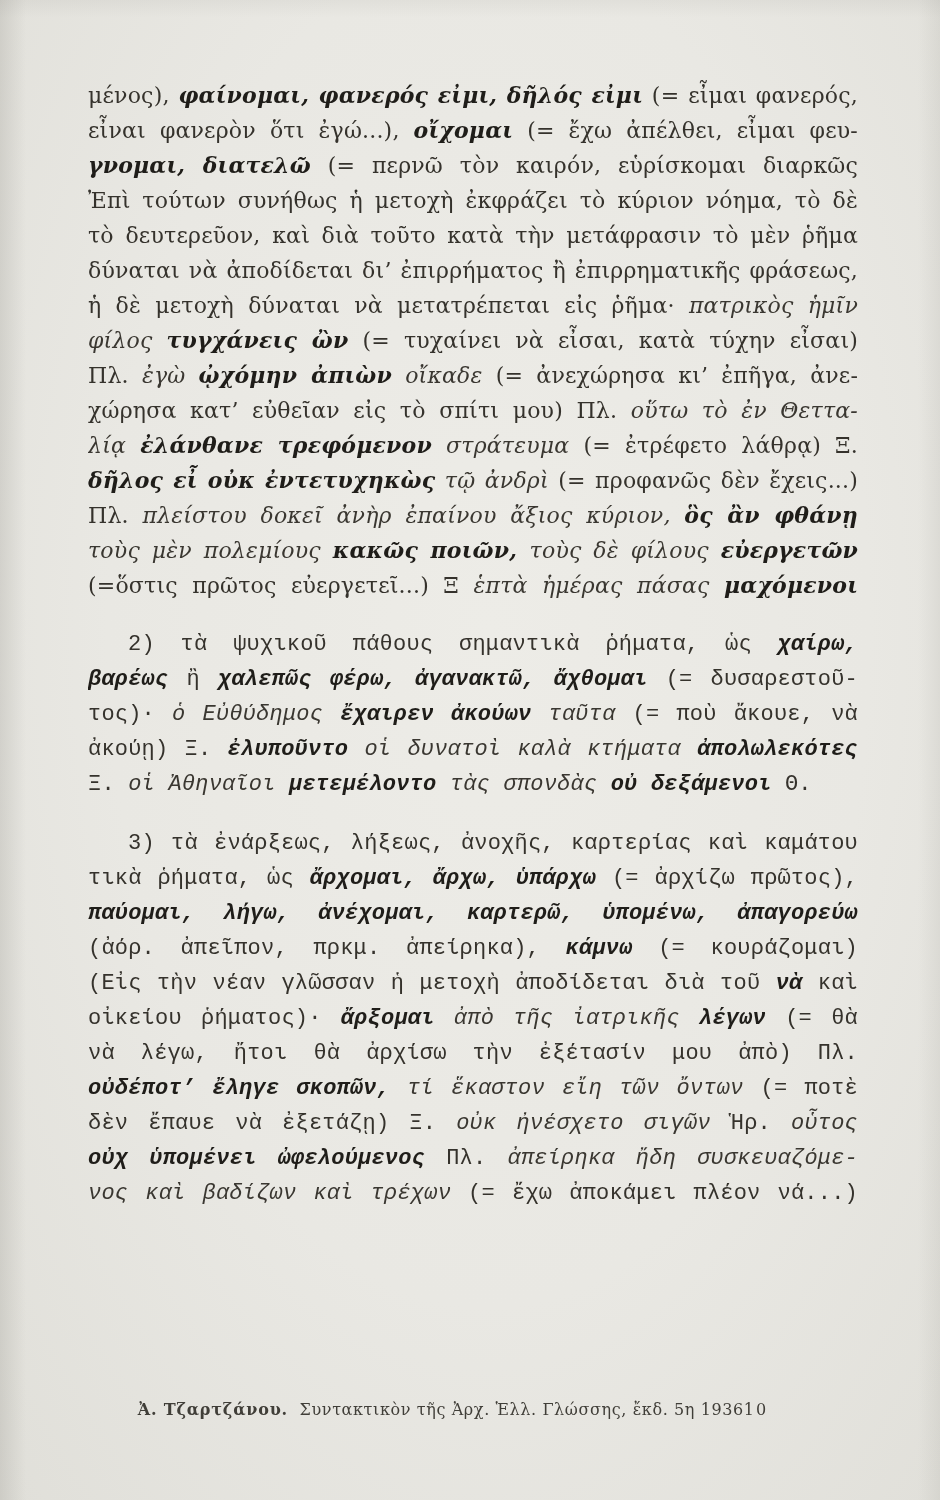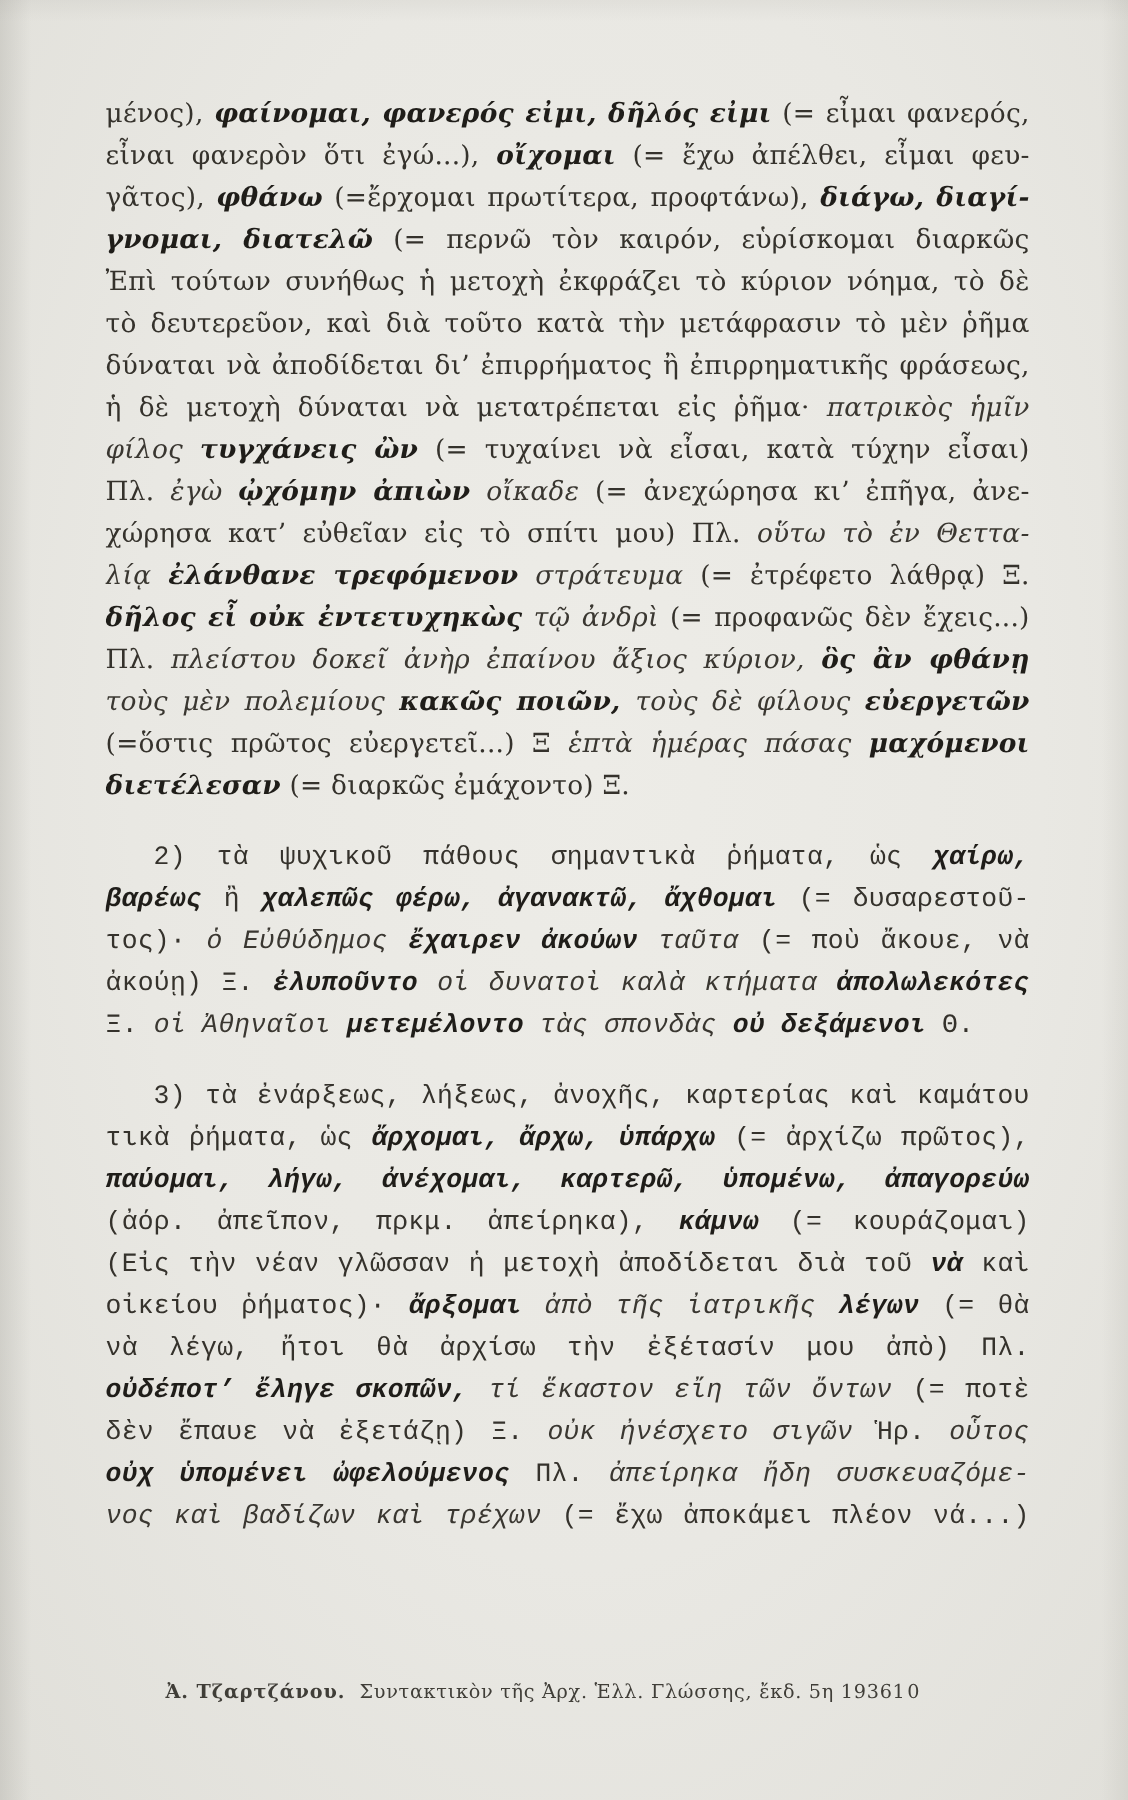--- a/index.html
+++ b/index.html
@@ -48,35 +48,33 @@
   .page-number{letter-spacing:2px;}
 </style>
 </head>
 <body>
 
 <div class="page">
   <div class="text-column">
       <div class="paragraph">
         <div class="line"><span class="seg-normal">μένος), </span><span class="seg-bold">φαίνομαι, φανερός εἰμι, δῆλός εἰμι</span><span class="seg-normal"> (= εἶμαι φανερός,</span></div>
         <div class="line"><span class="seg-normal">εἶναι φανερὸν ὅτι ἐγώ...), </span><span class="seg-bold">οἴχομαι</span><span class="seg-normal"> (= ἔχω ἀπέλθει, εἶμαι φευ-</span></div>
-        <div class="line"><span class="seg-normal">γᾶτος), </span><span class="seg-bold">φθάνω</span><span class="seg-normal"> (=ἔρχομαι πρωτίτερα, προφτάνω), </span><span class="seg-bold">διάγω, διαγί-</span></div>
         <div class="line"><span class="seg-bold">γνομαι, διατελῶ</span><span class="seg-normal"> (= περνῶ τὸν καιρόν, εὑρίσκομαι διαρκῶς εἰς...).</span></div>
         <div class="line"><span class="seg-normal">Ἐπὶ τούτων συνήθως ἡ μετοχὴ ἐκφράζει τὸ κύριον νόημα, τὸ δὲ ῥῆμα</span></div>
         <div class="line"><span class="seg-normal">τὸ δευτερεῦον, καὶ διὰ τοῦτο κατὰ τὴν μετάφρασιν τὸ μὲν ῥῆμα</span></div>
         <div class="line"><span class="seg-normal">δύναται νὰ ἀποδίδεται δι’ ἐπιρρήματος ἢ ἐπιρρηματικῆς φράσεως,</span></div>
         <div class="line"><span class="seg-normal">ἡ δὲ μετοχὴ δύναται νὰ μετατρέπεται εἰς ῥῆμα· </span><span class="seg-italic">πατρικὸς ἡμῖν</span></div>
         <div class="line"><span class="seg-italic">φίλος </span><span class="seg-bold">τυγχάνεις ὢν</span><span class="seg-normal"> (= τυχαίνει νὰ εἶσαι, κατὰ τύχην εἶσαι)</span></div>
         <div class="line"><span class="seg-normal">Πλ. </span><span class="seg-italic">ἐγὼ </span><span class="seg-bold">ᾠχόμην ἀπιὼν</span><span class="seg-italic"> οἴκαδε</span><span class="seg-normal"> (= ἀνεχώρησα κι’ ἐπῆγα, ἀνε-</span></div>
         <div class="line"><span class="seg-normal">χώρησα κατ’ εὐθεῖαν εἰς τὸ σπίτι μου) Πλ. </span><span class="seg-italic">οὕτω τὸ ἐν Θεττα-</span></div>
         <div class="line"><span class="seg-italic">λίᾳ </span><span class="seg-bold">ἐλάνθανε τρεφόμενον</span><span class="seg-italic"> στράτευμα</span><span class="seg-normal"> (= ἐτρέφετο λάθρᾳ) Ξ.</span></div>
         <div class="line"><span class="seg-bold">δῆλος εἶ οὐκ ἐντετυχηκὼς</span><span class="seg-italic"> τῷ ἀνδρὶ</span><span class="seg-normal"> (= προφανῶς δὲν ἔχεις...)</span></div>
         <div class="line"><span class="seg-normal">Πλ. </span><span class="seg-italic">πλείστου δοκεῖ ἀνὴρ ἐπαίνου ἄξιος κύριον, </span><span class="seg-bold">ὃς ἂν φθάνῃ</span></div>
         <div class="line"><span class="seg-italic">τοὺς μὲν πολεμίους </span><span class="seg-bold">κακῶς ποιῶν, </span><span class="seg-italic">τοὺς δὲ φίλους </span><span class="seg-bold">εὐεργετῶν</span></div>
         <div class="line"><span class="seg-normal">(=ὅστις πρῶτος εὐεργετεῖ...) Ξ </span><span class="seg-italic">ἑπτὰ ἡμέρας πάσας </span><span class="seg-bold">μαχόμενοι</span></div>
-        <div class="line line-last"><span class="seg-bold">διετέλεσαν</span><span class="seg-normal"> (= διαρκῶς ἐμάχοντο) Ξ.</span></div>
       </div>
       <div class="paragraph">
         <div class="line line-indent"><span class="seg-normal">2) τὰ ψυχικοῦ πάθους σημαντικὰ ῥήματα, ὡς </span><span class="seg-bold">χαίρω, ἥδομαι,</span></div>
         <div class="line"><span class="seg-bold">βαρέως</span><span class="seg-normal"> ἢ </span><span class="seg-bold">χαλεπῶς φέρω, ἀγανακτῶ, ἄχθομαι</span><span class="seg-normal"> (= δυσαρεστοῦ-</span></div>
         <div class="line"><span class="seg-normal">τος)· </span><span class="seg-italic">ὁ Εὐθύδημος </span><span class="seg-bold">ἔχαιρεν ἀκούων</span><span class="seg-italic"> ταῦτα</span><span class="seg-normal"> (= ποὺ ἄκουε, νὰ</span></div>
         <div class="line"><span class="seg-normal">ἀκούῃ) Ξ. </span><span class="seg-bold">ἐλυποῦντο</span><span class="seg-italic"> οἱ δυνατοὶ καλὰ κτήματα </span><span class="seg-bold">ἀπολωλεκότες</span></div>
         <div class="line line-last"><span class="seg-normal">Ξ. </span><span class="seg-italic">οἱ Ἀθηναῖοι </span><span class="seg-bold">μετεμέλοντο</span><span class="seg-italic"> τὰς σπονδὰς </span><span class="seg-bold">οὐ δεξάμενοι</span><span class="seg-normal"> Θ.</span></div>
       </div>
       <div class="paragraph">
         <div class="line line-indent"><span class="seg-normal">3) τὰ ἐνάρξεως, λήξεως, ἀνοχῆς, καρτερίας καὶ καμάτου σημαν-</span></div>

